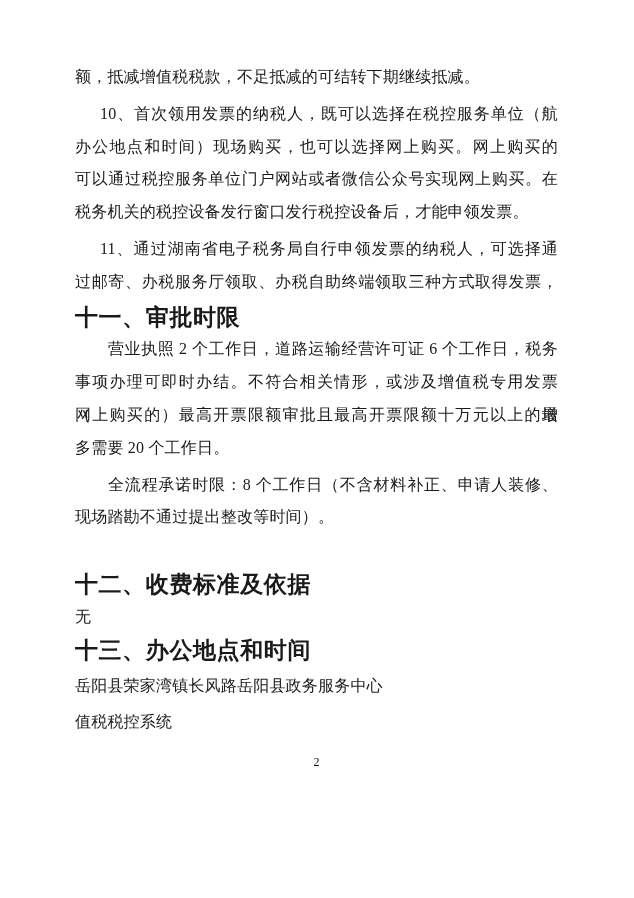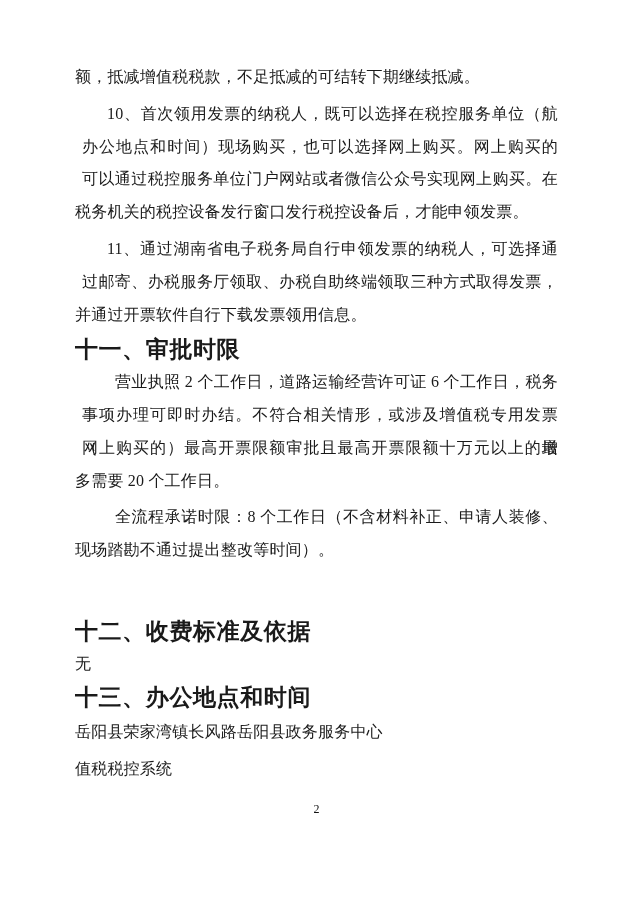--- a/index.html
+++ b/index.html
@@ -25,21 +25,20 @@
     font-size: 16px;
     line-height: 32.8px;
     height: 32.8px;
     white-space: pre-wrap;
     letter-spacing: 0.2px;
   }
   .just {
     text-align: justify;
     text-align-last: justify;
     text-justify: inter-character;
-    margin-left: 7px;
   }
   .left {
     text-align: left;
     text-align-last: left;
   }
   .ind-num { text-indent: 25px; }   
   .ind-two { text-indent: 33px; }   
   .heading {
     font-family: "Liberation Sans", "DejaVu Sans", sans-serif;
     font-weight: 700;
@@ -47,21 +46,21 @@
     letter-spacing: 0.6px;
     line-height: 32.8px;
     height: 32.8px;
     text-align: left;
   }
   .para { margin: 0; }
   .mt2  { margin-top: 2px; }
   .mt3  { margin-top: 3px; }
   .mt4  { margin-top: 4px; }
   .mt29 { }
-  .mt34 { margin-top: 48px; }
+  .mt34 { margin-top: 34px; }
   .footer {
     margin-top: 15px;
     text-align: center;
     font-size: 12px;
     line-height: 16px;
     color: #111111;
   }
 </style>
 </head>
 <body>
@@ -75,21 +74,20 @@
   <div class="para mt4">
     <div class="line just ind-num">10、首次领用发票的纳税人，既可以选择在税控服务单位（航</div>
     <div class="line just">办公地点和时间）现场购买，也可以选择网上购买。网上购买的</div>
     <div class="line just">可以通过税控服务单位门户网站或者微信公众号实现网上购买。在</div>
     <div class="line left">税务机关的税控设备发行窗口发行税控设备后，才能申领发票。</div>
   </div>
 
   <div class="para mt4">
     <div class="line just ind-num">11、通过湖南省电子税务局自行申领发票的纳税人，可选择通</div>
     <div class="line just">过邮寄、办税服务厅领取、办税自助终端领取三种方式取得发票，</div>
-    <div class="line left">并通过开票软件自行下载发票领用信息。</div>
   </div>
 
   <div class="heading mt2">十一、审批时限</div>
 
   <div class="para">
     <div class="line just ind-two">营业执照 2 个工作日，道路运输经营许可证 6 个工作日，税务</div>
     <div class="line just">事项办理可即时办结。不符合相关情形，或涉及增值税专用发票（增</div>
     <div class="line just">网上购买的）最高开票限额审批且最高开票限额十万元以上的最</div>
     <div class="line left">多需要 20 个工作日。</div>
   </div>

